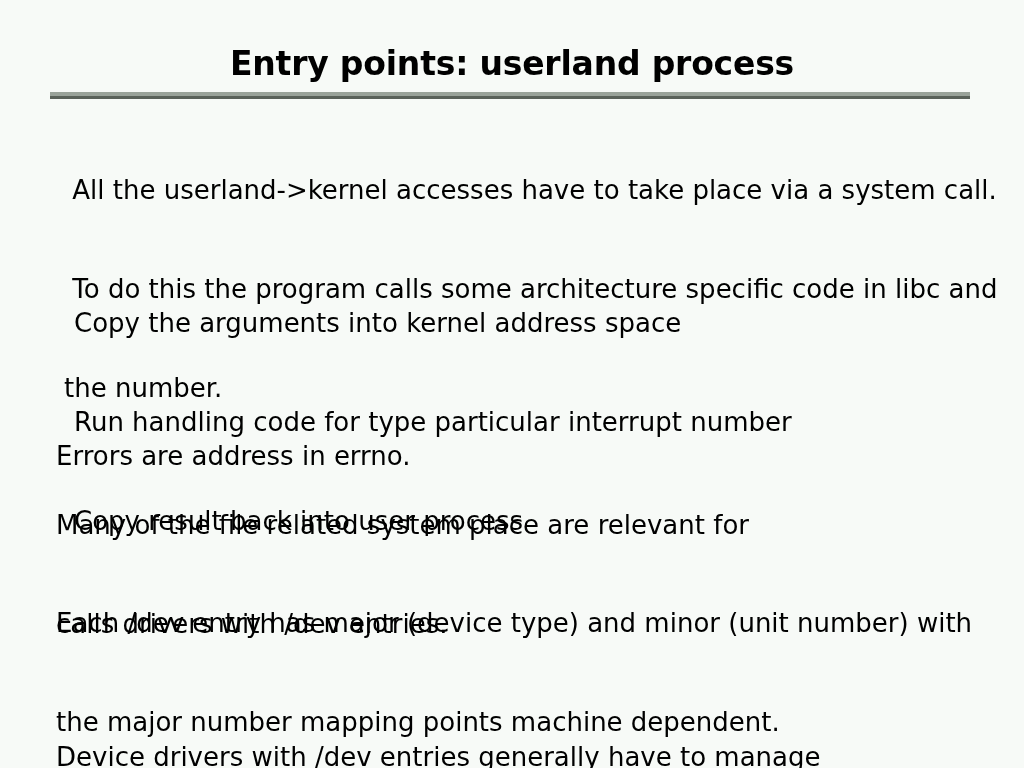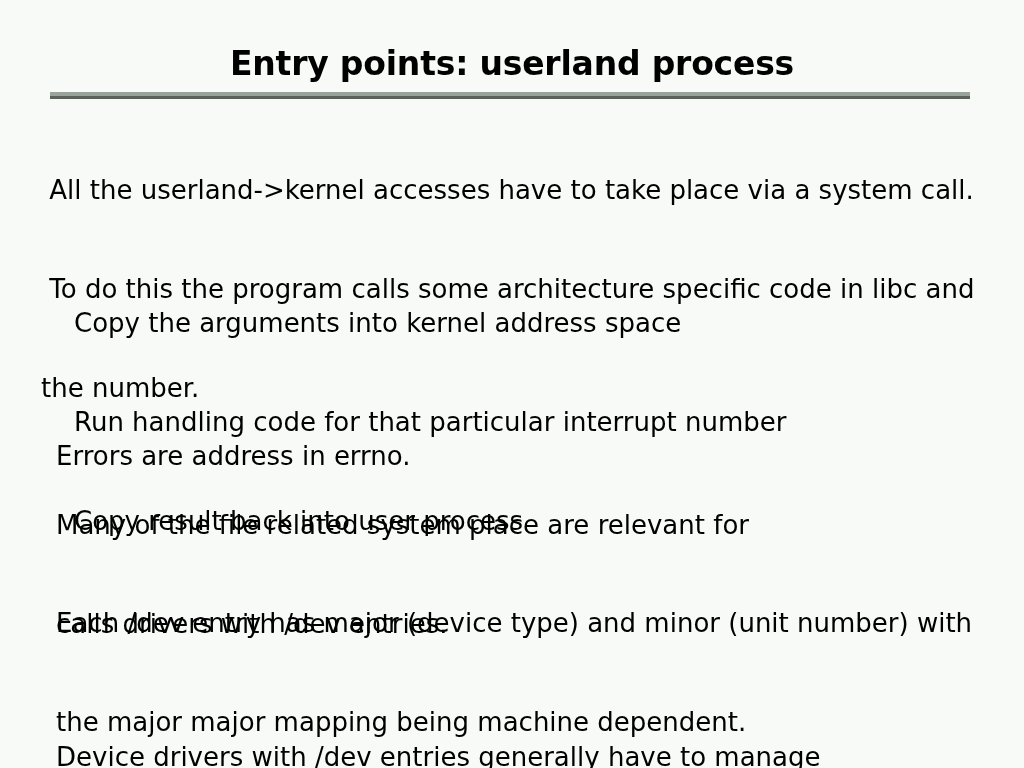--- a/index.html
+++ b/index.html
@@ -78,21 +78,21 @@
     font-weight: normal;
     white-space: pre;
   }
 
   .para .line {
     display: block;
     white-space: pre;
   }
 
   
-  .blk-intro   { position: absolute; top: 4px;   left: 41px; }
+  .blk-intro   { position: absolute; top: 4px;   left: 64px; }
   .blk-steps   { position: absolute; top: 137px; left: 74px; }
   .blk-errno   { position: absolute; top: 270px; left: 56px; }
   .blk-files   { position: absolute; top: 339px; left: 56px; }
   .blk-devent  { position: absolute; top: 437px; left: 56px; }
   .blk-drivers | { }
   .blk-drivers { position: absolute; top: 571px; left: 56px; }
 </style>
 </head>
 <body>
 
@@ -108,36 +108,36 @@
   <div class="body-area">
 
     <div class="para blk-intro">
       <span class="line"> All the userland-&gt;kernel accesses have to take place via a system call.</span>
       <span class="line"> To do this the program calls some architecture specific code in libc and</span>
       <span class="line">the number.</span>
     </div>
 
     <div class="para blk-steps">
       <span class="line">Copy the arguments into kernel address space</span>
-      <span class="line">Run handling code for that particular interrupt number</span>
+      <span class="line">Run handling code for type particular interrupt number</span>
       <span class="line">Copy result back into user process</span>
     </div>
 
     <div class="para blk-errno">
       <span class="line">Errors are address in errno.</span>
     </div>
 
     <div class="para blk-files">
       <span class="line">Many of the file related system place are relevant for</span>
       <span class="line">calls drivers with /dev entries.</span>
     </div>
 
     <div class="para blk-devent">
       <span class="line">Each /dev entry has major (device type) and minor (unit number) with</span>
-      <span class="line">the major major mapping being machine dependent.</span>
+      <span class="line">the major number mapping points machine dependent.</span>
       
     </div>
 
     <div class="para blk-drivers">
       <span class="line">Device drivers with /dev entries generally have to manage</span>
       
     </div>
 
   </div>
 </div>

